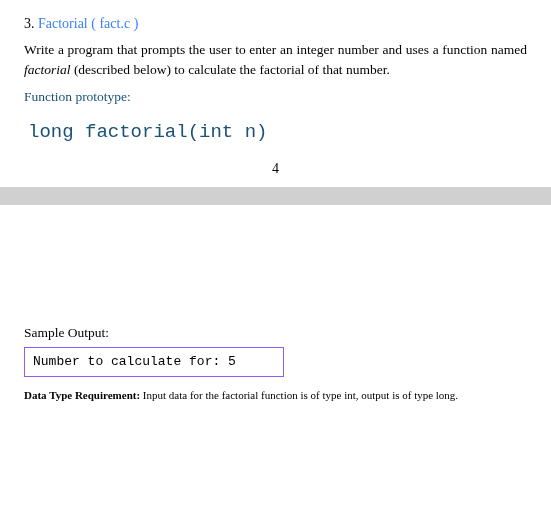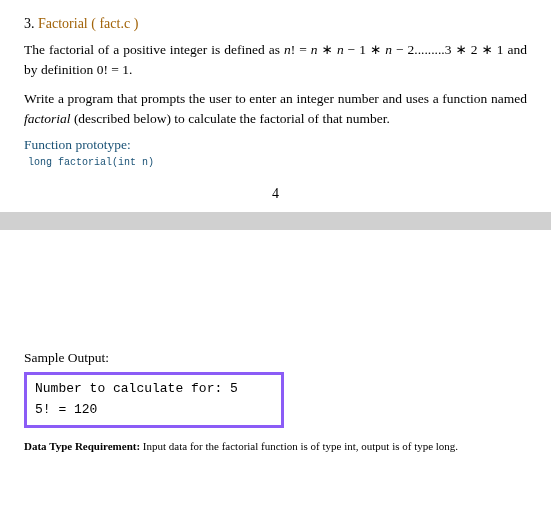--- a/index.html
+++ b/index.html
@@ -13,38 +13,38 @@
       overflow: hidden;
     }
     .page {
       padding: 16px 24px 16px 24px;
     }
     .problem-header {
       font-size: 14px;
       margin-bottom: 8px;
     }
     .problem-header a {
-      color: #a16207;
+      color: #3b82f6;
       text-decoration: none;
     }
     .paragraph {
       font-size: 13.5px;
       line-height: 1.5;
       margin-bottom: 8px;
       text-align: justify;
     }
     .italic { font-style: italic; }
     .label-line {
       font-size: 13.5px;
       color: #1a5276;
-      margin-bottom: 4px;
+      margin-bottom: 16px;
     }
     .code-block {
       font-family: "Courier New", Courier, monospace;
-      font-size: 10px;
+      font-size: 19px;
       color: #1a5276;
       margin-bottom: 6px;
       padding-left: 4px;
     }
     .center-number {
       text-align: center;
       font-size: 14px;
       margin: 18px 0 10px 0;
     }
     .gray-bar {
@@ -55,21 +55,21 @@
       width: calc(100% + 48px);
     }
     .lower-section {
       padding-top: 120px;
     }
     .sample-label {
       font-size: 13.5px;
       margin-bottom: 6px;
     }
     .output-box {
-      border: 3px solid #8b5cf6;
+      border: 1px solid #8b5cf6;
       font-family: "Courier New", Courier, monospace;
       font-size: 13px;
       padding: 4px 8px;
       margin-bottom: 10px;
       background: #fff;
       line-height: 1.6;
       display: inline-block;
       min-width: 260px;
     }
     .data-type-para {
@@ -92,24 +92,20 @@
     <span>3.</span>
     <span> </span>
     <a>
       <span>Factorial</span>
       <span> (</span>
       <span>fact.c</span>
       <span>)</span>
     </a>
   </div>
 
-  <div class="paragraph">
-    The factorial of a positive integer is defined as <span class="eq-formula"><em>n</em>! = <em>n</em> ∗ <em>n</em> − 1 ∗ <em>n</em> − 2.........3 ∗ 2 ∗ 1</span> and
-    by definition 0! = 1.
-  </div>
 
   <div class="paragraph">
     Write a program that prompts the user to enter an integer number and uses a function
     named <span class="italic">factorial</span> (described below) to calculate the factorial of that number.
   </div>
 
   <div class="label-line">Function prototype:</div>
 
   <div class="code-block">
     <span>long factorial(int n)</span>
@@ -118,21 +114,20 @@
   <div class="center-number">4</div>
 
   <div class="gray-bar"></div>
 
   <div class="lower-section">
 
     <div class="sample-label">Sample Output:</div>
 
     <div class="output-box">
       <div>Number to calculate for:  5</div>
-      <div>5!   = 120</div>
     </div>
 
     <div class="data-type-para">
       <span class="bold">Data Type Requirement:</span>
       <span> Input data for the factorial function is of type int, output is of type long.</span>
     </div>
 
 
   </div>
 </div>

